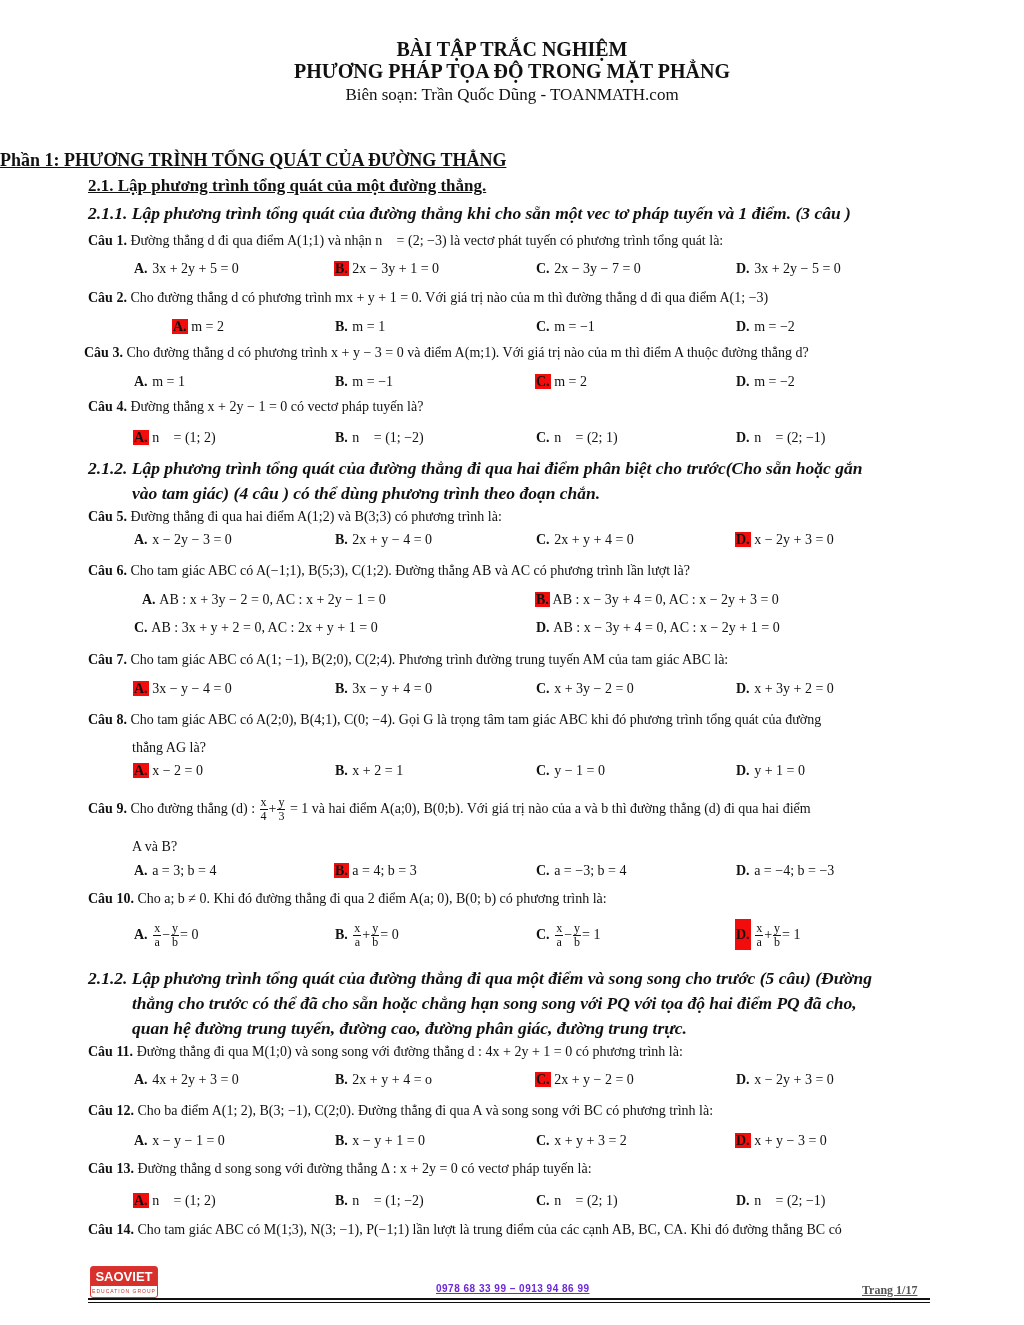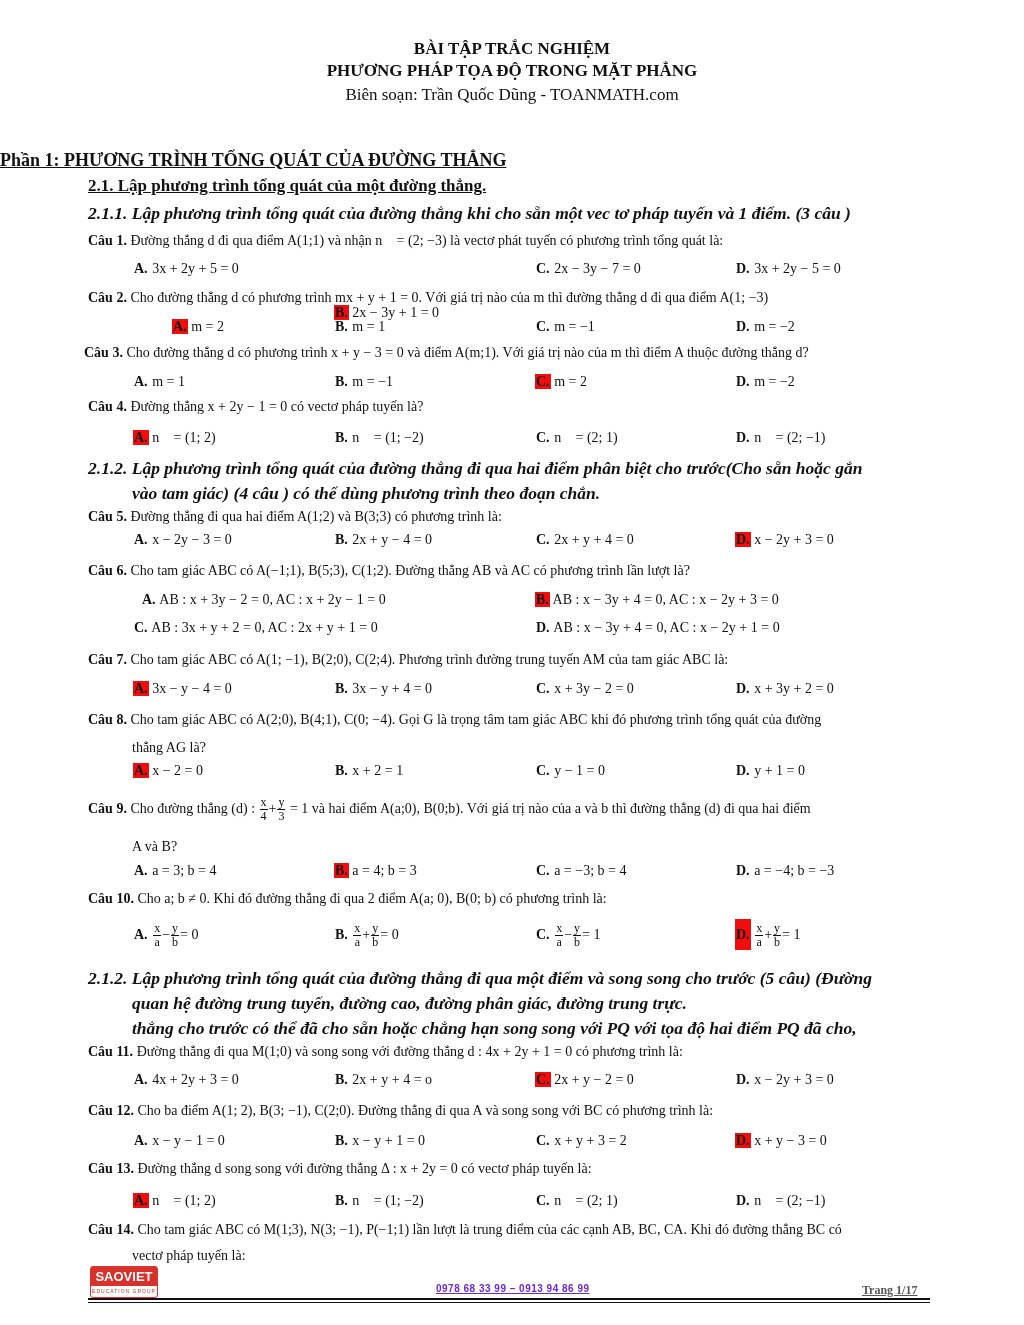--- a/index.html
+++ b/index.html
@@ -2,21 +2,21 @@
 <html><head>
 <meta charset="utf-8">
 <style>
   html, body { margin: 0; padding: 0; background: #ffffff; }
   body {
     width: 1024px; height: 1325px; position: relative; overflow: hidden;
     font-family: "Liberation Serif", "DejaVu Serif", serif; color: #111;
   }
   .abs { position: absolute; }
   .title {
-    left: 0; width: 1024px; text-align: center; font-weight: bold; font-size: 17px; line-height: 22px;
+    left: 0; width: 1024px; text-align: center; font-weight: bold; font-size: 20px; line-height: 22px;
   }
   .subtitle { left: 0; width: 1024px; text-align: center; font-size: 17px; line-height: 22px; }
   .part { left: 0; width: 1024px; text-align: left; font-weight: bold; font-size: 18px; text-decoration: underline; }
   .sec { left: 88px; font-weight: bold; font-size: 17px; text-decoration: underline; }
   .subsec { left: 88px; width: 860px; font-weight: bold; font-style: italic; font-size: 17.5px; line-height: 25px; }
   .subsec .indent { display: block; padding-left: 44px; }
   .q { left: 88px; width: 860px; font-size: 14px; line-height: 20px; }
   .q b { font-weight: bold; }
   .q .cont { display: block; padding-left: 44px; margin-top: 8px; }
   .opt { font-size: 14px; line-height: 20px; white-space: nowrap; }
@@ -44,21 +44,21 @@
 
 <div class="abs subsec" style="top:201px;">
   <span>2.1.1. Lập phương trình tổng quát của đường thẳng khi cho sẵn một vec tơ pháp tuyến và 1 điểm. (3 câu )</span>
 </div>
 
 <div class="abs q" style="top:231px;">
   <b>Câu 1.</b>
   <span>Đường thẳng d đi qua điểm A(1;1) và nhận n⃗ = (2; −3) là vectơ phát tuyến có phương trình tổng quát là:</span>
 </div>
 <div class="abs opt" style="top:259px;left:133px;"><span class="lbl">A.</span> <span>3x + 2y + 5 = 0</span></div>
-<div class="abs opt" style="top:259px;left:334px;margin-top:44px;"><span class="lbl correct" style="background: rgb(242, 12, 12);">B.</span> <span>2x − 3y + 1 = 0</span></div>
+<div class="abs opt" style="top:259px;left:334px;"><span class="lbl correct" style="background: rgb(242, 12, 12);">B.</span> <span>2x − 3y + 1 = 0</span></div>
 <div class="abs opt" style="top:259px;left:535px;"><span class="lbl">C.</span> <span>2x − 3y − 7 = 0</span></div>
 <div class="abs opt" style="top:259px;left:735px;"><span class="lbl">D.</span> <span>3x + 2y − 5 = 0</span></div>
 
 <div class="abs q" style="top:288px;">
   <b>Câu 2.</b>
   <span>Cho đường thẳng d có phương trình  mx + y + 1 = 0.  Với giá trị nào của m thì đường thẳng d đi qua điểm  A(1; −3)</span>
 </div>
 <div class="abs opt" style="top:317px;left:150px;padding-left:22px;"><span class="lbl correct" style="background: rgb(242, 12, 12);">A.</span> <span>m = 2</span></div>
 <div class="abs opt" style="top:317px;left:334px;"><span class="lbl">B.</span> <span>m = 1</span></div>
 <div class="abs opt" style="top:317px;left:535px;"><span class="lbl">C.</span> <span>m = −1</span></div>
@@ -170,22 +170,22 @@
 <div class="abs opt" style="top:922px;left:735px;"><span class="lbl correct" style="padding: 8px 1px; background: rgb(242, 12, 12);">D.</span> <span class="frac">
       <span class="num">x</span>
       <span>a</span>
     </span><span>+</span><span class="frac">
       <span class="num">y</span>
       <span>b</span>
     </span><span>= 1</span></div>
 
 <div class="abs subsec" style="top:966px;">
   <span>2.1.2. Lập phương trình tổng quát của đường thẳng đi qua một điểm và song song cho trước (5 câu) (Đường</span>
+  <span class="indent">thẳng cho trước có thể đã cho sẵn hoặc chẳng hạn song song với PQ với tọa độ hai điểm PQ đã cho,</span>
   <span class="indent">quan hệ đường trung tuyến, đường cao, đường phân giác, đường trung trực.</span>
-  <span class="indent">thẳng cho trước có thể đã cho sẵn hoặc chẳng hạn song song với PQ với tọa độ hai điểm PQ đã cho,</span>
 </div>
 
 <div class="abs q" style="top:1042px;">
   <b>Câu 11.</b>
   <span>Đường thẳng đi qua M(1;0) và song song với đường thẳng  d : 4x + 2y + 1 = 0  có phương trình là:</span>
 </div>
 <div class="abs opt" style="top:1070px;left:133px;"><span class="lbl">A.</span> <span>4x + 2y + 3 = 0</span></div>
 <div class="abs opt" style="top:1070px;left:334px;"><span class="lbl">B.</span> <span>2x + y + 4 = o</span></div>
 <div class="abs opt" style="top:1070px;left:535px;"><span class="lbl correct" style="background: rgb(242, 12, 12);">C.</span> <span>2x + y − 2 = 0</span></div>
 <div class="abs opt" style="top:1070px;left:735px;"><span class="lbl">D.</span> <span>x − 2y + 3 = 0</span></div>
@@ -204,21 +204,20 @@
   <span>Đường thẳng d song song với đường thẳng  Δ : x + 2y = 0  có vectơ pháp tuyến là:</span>
 </div>
 <div class="abs opt" style="top:1191px;left:133px;"><span class="lbl correct" style="background: rgb(242, 12, 12);">A.</span> <span>n⃗ = (1; 2)</span></div>
 <div class="abs opt" style="top:1191px;left:334px;"><span class="lbl">B.</span> <span>n⃗ = (1; −2)</span></div>
 <div class="abs opt" style="top:1191px;left:535px;"><span class="lbl">C.</span> <span>n⃗ = (2; 1)</span></div>
 <div class="abs opt" style="top:1191px;left:735px;"><span class="lbl">D.</span> <span>n⃗ = (2; −1)</span></div>
 
 <div class="abs q" style="top:1220px;">
   <b>Câu 14.</b>
   <span>Cho tam giác ABC có  M(1;3), N(3; −1), P(−1;1) lần lượt là trung điểm của các cạnh AB, BC, CA. Khi đó đường thẳng BC có</span>
-  <span class="cont" style="margin-top:6px;">vectơ pháp tuyến là:</span>
 </div>
 
 <div class="abs footer-logo">
   <span class="brand">SAOVIET</span>
   <span class="tag">EDUCATION GROUP</span>
 </div>
 <div class="abs footer-phone">0978 68 33 99 – 0913 94 86 99</div>
 <div class="abs footer-page">Trang 1/17</div>
 <div class="abs footer-rule1"></div>
 <div class="abs footer-rule2"></div>

